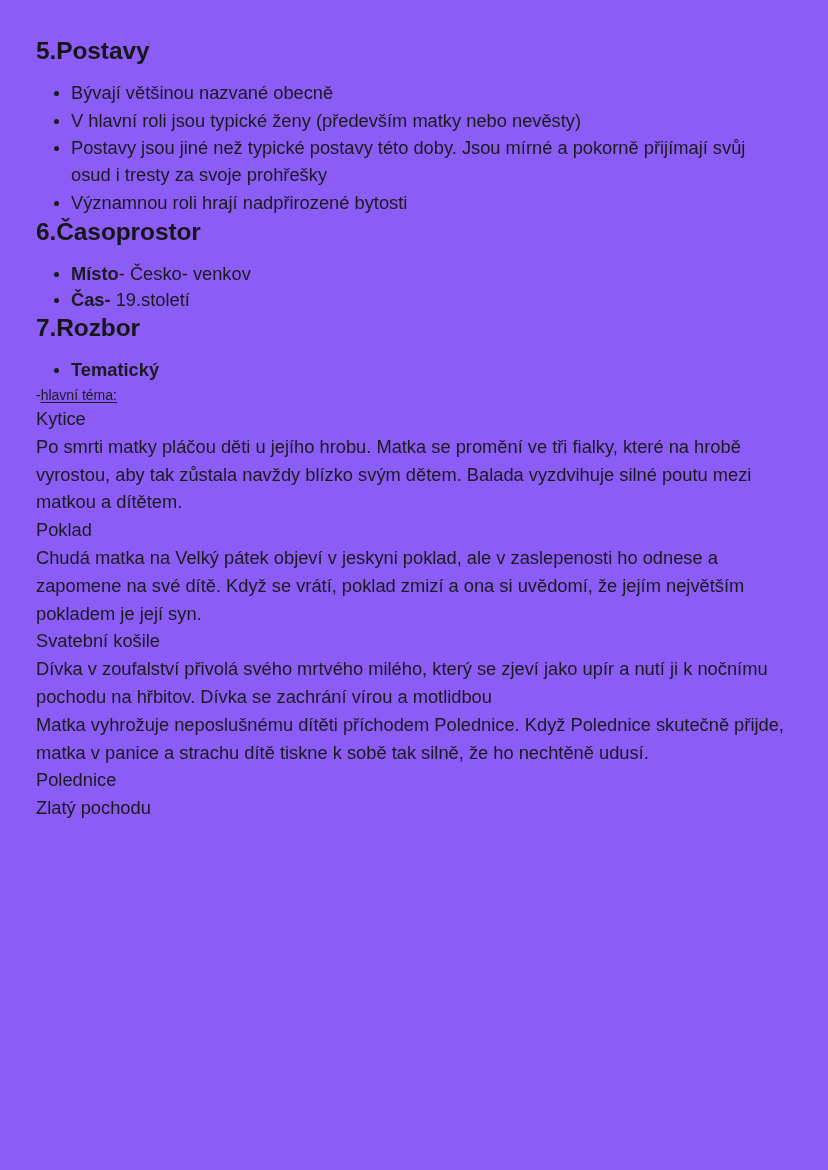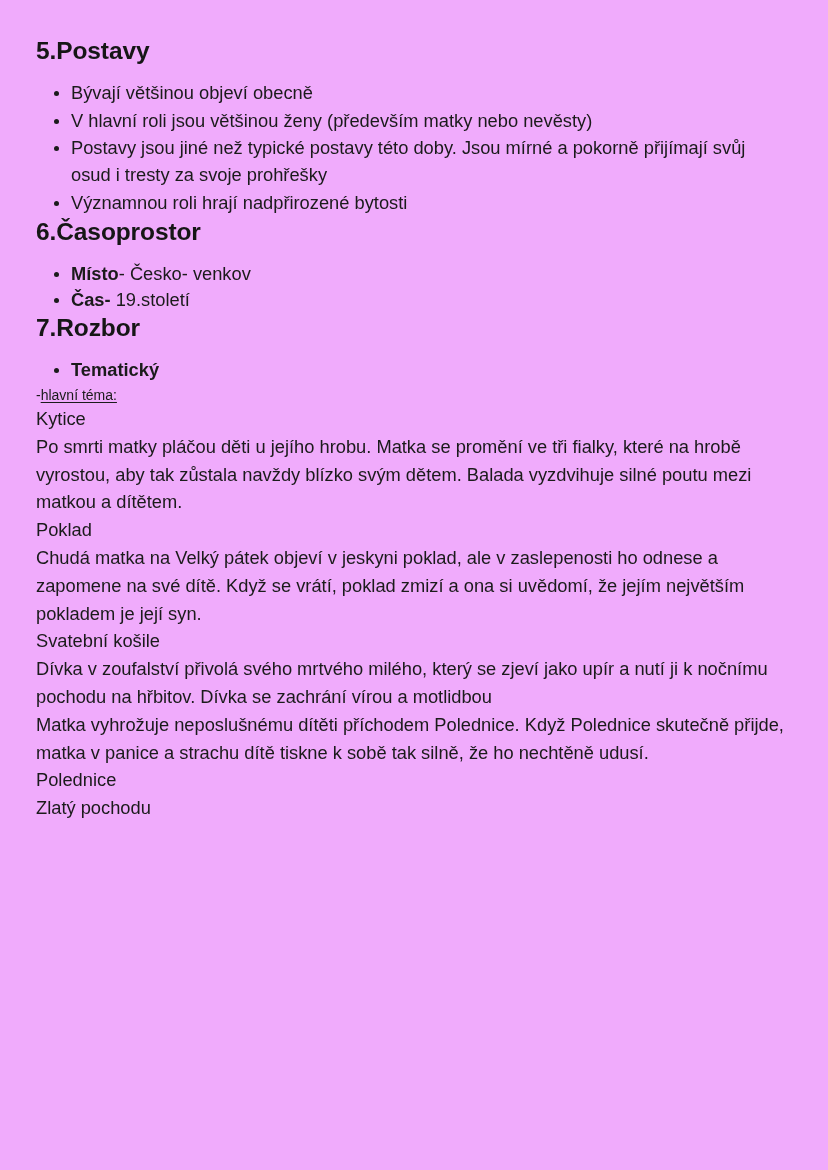--- a/index.html
+++ b/index.html
@@ -14,21 +14,21 @@
     color: #1b1b1b;
     -webkit-font-smoothing: antialiased;
     overflow: hidden;
   }
   .page {
     position: relative;
     width: 828px;
     height: 1170px;
     box-sizing: border-box;
     padding: 36px 38px 16px 36px;
-    background: #f0abfc;
+    background: #8b5cf6;
   }
   .doc {
     width: 754px;
   }
   h2.section-heading {
     font-size: 24.5px;
     font-weight: bold;
     line-height: 1.22;
     margin: 0;
     padding: 0;
@@ -85,22 +85,22 @@
   }
 </style>
 </head>
 <body>
 
 <div class="page">
   <div class="doc">
 
     <h2 class="section-heading">5.Postavy</h2>
     <ul class="bullets">
-      <li>Bývají většinou objeví obecně</li>
-      <li>V hlavní roli jsou většinou ženy (především matky nebo nevěsty)</li>
+      <li>Bývají většinou nazvané obecně</li>
+      <li>V hlavní roli jsou typické ženy (především matky nebo nevěsty)</li>
       <li>Postavy jsou jiné než typické postavy této doby. Jsou mírné a pokorně přijímají svůj osud i tresty za svoje prohřešky</li>
       <li>Významnou roli hrají nadpřirozené bytosti</li>
     </ul>
 
     <h2 class="section-heading heading-gap-top">6.Časoprostor</h2>
     <ul class="bullets tight">
       <li><span class="b">Místo</span><span>- Česko- venkov</span></li>
       <li><span class="b">Čas-</span><span> 19.století</span></li>
     </ul>
 

